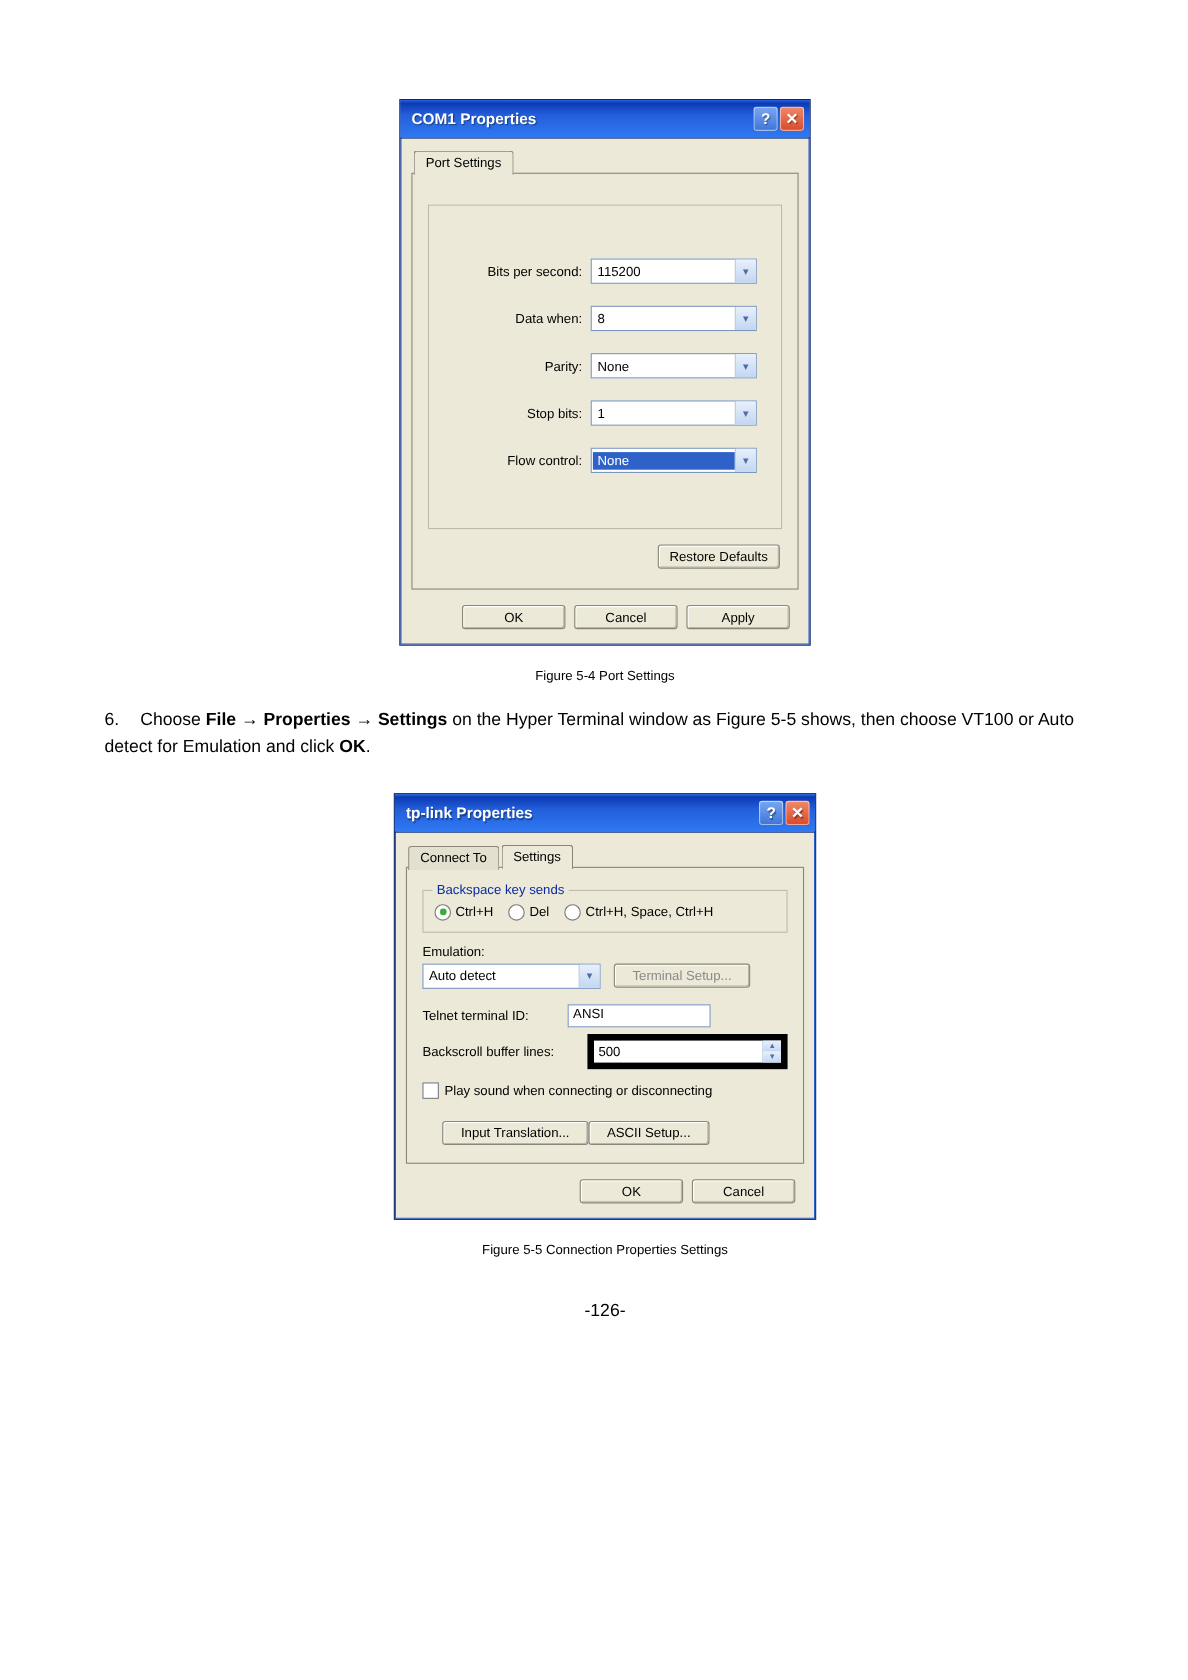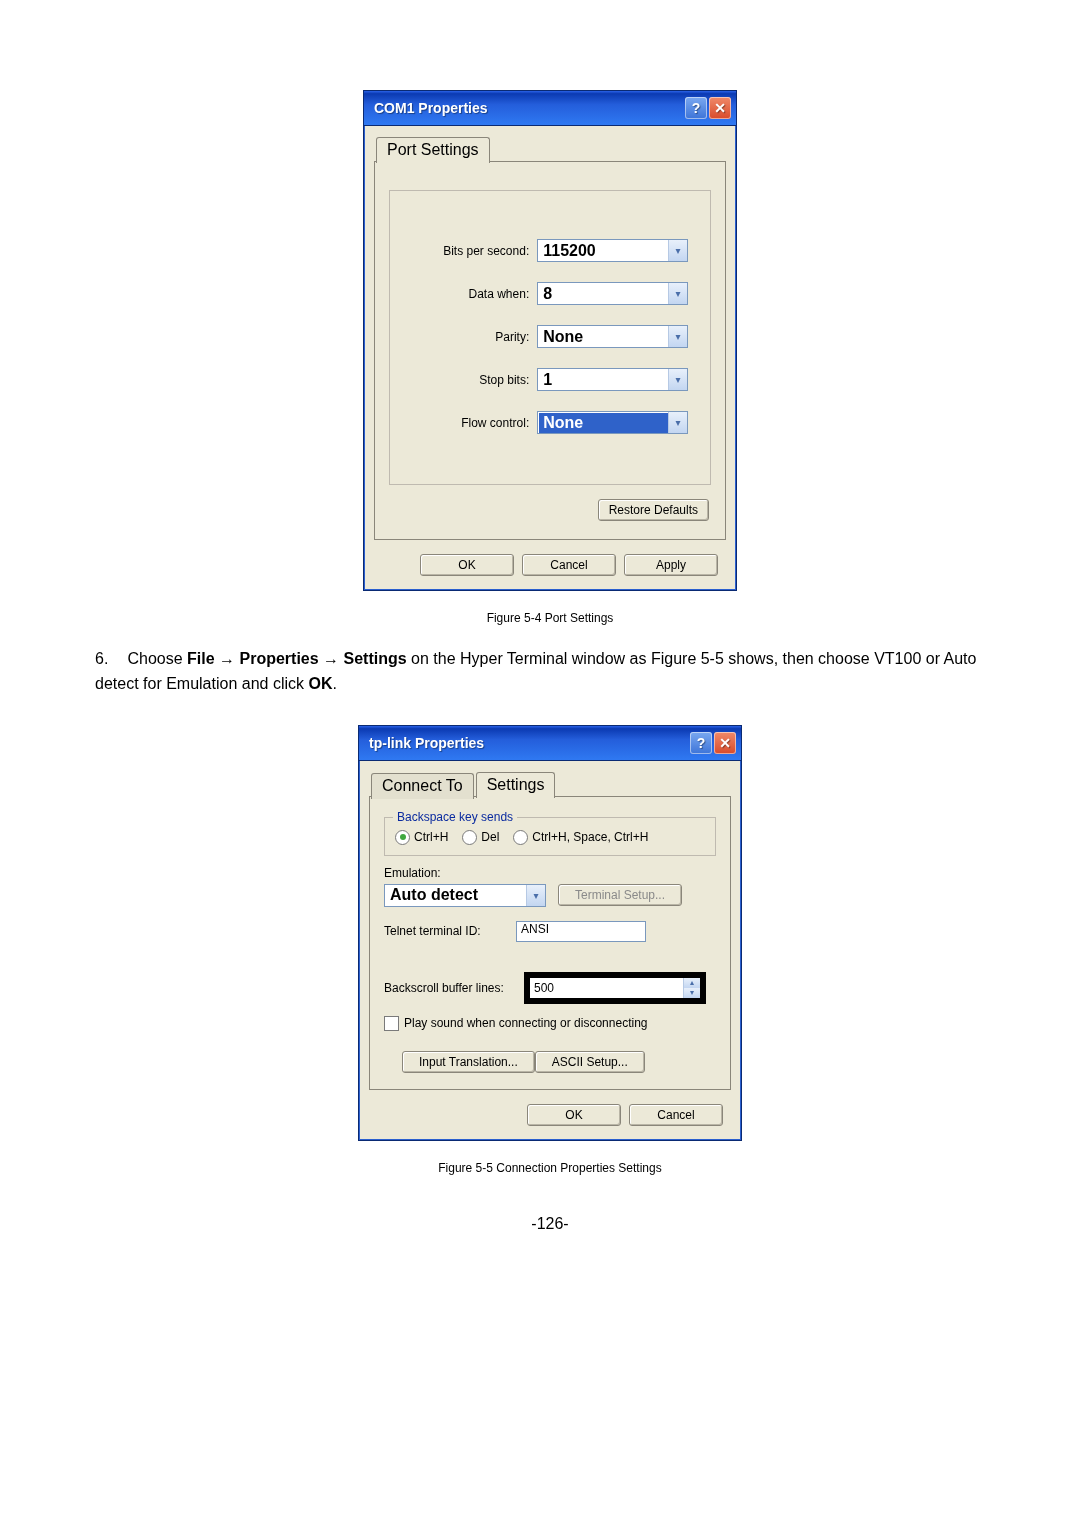--- a/index.html
+++ b/index.html
@@ -88,21 +88,21 @@
     margin-bottom:-1px;
     padding-left:2px;
   }
   .tab {
     background:#ece9d8;
     border:1px solid #8a867a;
     border-bottom:none;
     border-top-left-radius:3px;
     border-top-right-radius:3px;
     padding:3px 10px 4px 10px;
-    font-size:16px;
+    font-size:12px;
     margin-right:2px;
     position:relative;
     top:1px;
   }
   .tab.inactive {
     background:#e3e0cf;
     top:2px;
   }
   .tab-panel {
     border:1px solid #8a867a;
@@ -134,24 +134,23 @@
     background:#fff;
     height:21px;
     width:165px;
   }
   .combo.sel {
     background:#fff;
   }
   .combo .val {
     flex:1;
     padding:0 5px;
-    font-size:16px;
+    font-size:12px;
     white-space:nowrap;
     overflow:hidden;
-    font-weight:bold;
   }
   .combo .val.highlight {
     background:#2f62c9;
     color:#fff;
     margin:1px 0 1px 1px;
     padding:1px 4px;
   }
   .combo .arrow {
     width:18px;
     height:100%;
@@ -338,21 +337,21 @@
                 </span>
             </div>
             <div class="xp-button disabled"><span>Terminal Setup...</span></div>
           </div>
 
           <div style="display:flex;align-items:center;gap:12px;margin-top:14px;">
             <span style="width:120px;">Telnet terminal ID:</span>
             <span class="inline-input" style="width:120px;"><span>ANSI</span></span>
           </div>
 
-          <div style="display:flex;align-items:center;gap:12px;margin-top:30px;">
+          <div style="display:flex;align-items:center;gap:12px;margin-top:6px;justify-content:space-between;">
             <span style="width:128px;">Backscroll buffer lines:</span>
             <div class="spin" style="width:170px;">
               <span class="sval">500</span>
               <span class="spinbtns">
                 <span class="sbtn">
                     <span>▴</span>
                   </span>
                 <span class="sbtn">
                     <span>▾</span>
                   </span>

